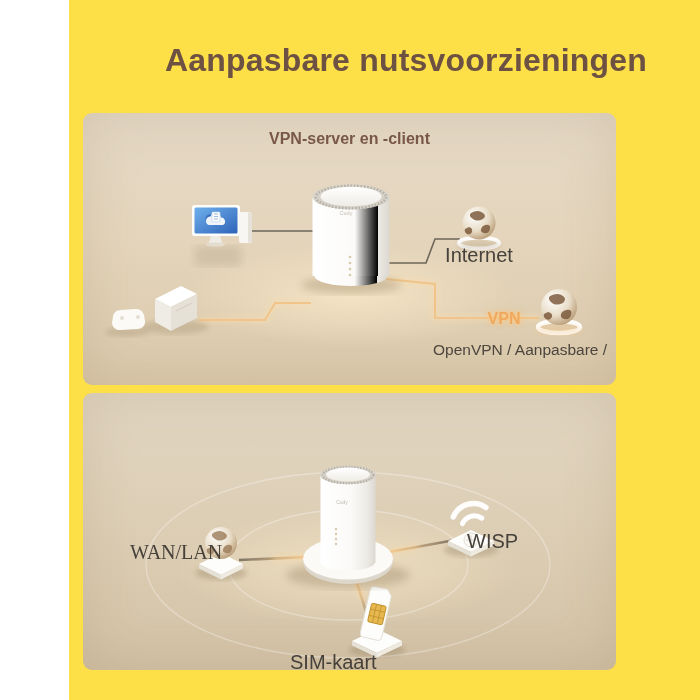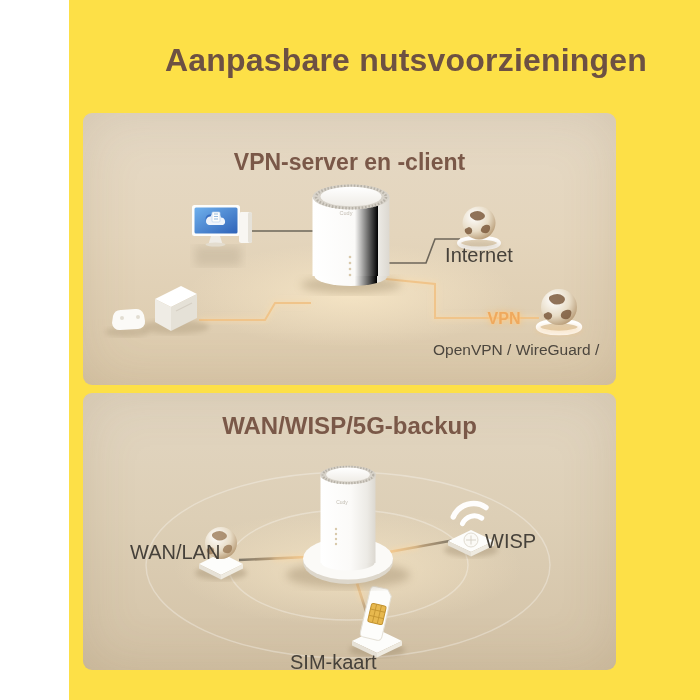--- a/index.html
+++ b/index.html
@@ -8,29 +8,29 @@
   .canvas{position:absolute;left:69px;top:0;width:674px;height:700px;background:#fde047;}
   .main-title{position:absolute;top:42px;left:0;width:100%;margin:0;text-align:center;
     font-size:32px;font-weight:bold;color:#6d5143;letter-spacing:.2px;}
   .panel{position:absolute;left:14px;width:533px;border-radius:9px;overflow:hidden;
     box-shadow:inset 0 0 55px rgba(125,98,62,.16);}
   .panel1{top:113px;height:272px;background:linear-gradient(180deg,#e5d9c6 0%,#e4d5bc 45%,#dbc9ab 100%);}
   .panel2{top:393px;height:277px;background:linear-gradient(180deg,#e2d6c2 0%,#ddcfb6 45%,#d3c2a6 100%);}
   svg.diagram{position:absolute;left:0;top:0;z-index:1;}
   .panel h2{position:absolute;left:0;right:0;margin:0;z-index:2;text-align:center;
     font-weight:bold;color:#7a5848;}
-  .panel1 h2{top:36px;font-size:23px;}
+  .panel1 h2{top:17px;font-size:16px;}
   .panel2 h2{top:19px;font-size:24px;}
   .label{position:absolute;z-index:2;color:#46413a;font-size:20px;line-height:16px;white-space:nowrap;}
   .lbl-internet{left:396px;top:134px;transform:translateX(-50%);}
   .lbl-vpn{left:421px;top:198px;transform:translateX(-50%);font-size:16px;font-weight:bold;
     color:#efa95e;text-shadow:0 0 6px rgba(255,195,115,.95),0 0 2px rgba(255,210,150,.9);}
   .protocols{position:absolute;z-index:2;left:350px;top:226px;color:#4c463e;font-size:15.5px;line-height:22px;}
-  .lbl-wan{left:47px;top:151px;}
-  .lbl-wisp{left:402px;top:140px;}
+  .lbl-wan{left:47px;top:151px;font-family:Liberation Serif, serif;}
+  .lbl-wisp{left:384px;top:140px;}
   .lbl-sim{left:207px;top:228px;margin-top:33px;}
 </style>
 </head>
 <body>
 
 <div class="stage">
   <div class="canvas">
 
     <h1 class="main-title">Aanpasbare nutsvoorzieningen</h1>
 
@@ -137,21 +137,21 @@
           <ellipse cx="476" cy="217" rx="24" ry="5.5" fill="#f2c488" opacity=".35" filter="url(#p1-blur)"></ellipse>
           <circle cx="476" cy="194" r="18" fill="url(#p1-globe)"></circle>
           <path d="M467,183 q8,-4 13,0 q4,3 0,7 q-7,3 -11,0 q-5,-4 -2,-7 Z M483,197 q7,-1 5,5 q-1,5 -7,4 q-4,-1 -3,-5 q1,-3 5,-4 Z M465,199 q5,1 4,5 q-2,4 -6,2 q-3,-2 -2,-5 Z" fill="#7d5b3d" opacity=".85"></path>
         </g>
       </svg>
 
       <h2>VPN-server en -client</h2>
       <div class="label lbl-internet">Internet</div>
       <div class="label lbl-vpn">VPN</div>
       <div class="protocols">
-        <div>OpenVPN / WireGuard /</div>
+        <div>OpenVPN / Aanpasbare /</div>
       </div>
     </section>
 
     <section class="panel panel2">
       <svg class="diagram" width="533" height="277" viewBox="0 0 533 277">
         <defs>
           <linearGradient id="p2-body" x1="0" y1="0" x2="1" y2="0">
             <stop offset="0" stop-color="#ffffff"></stop>
               <stop offset=".55" stop-color="#fbfaf8"></stop>
             <stop offset=".85" stop-color="#eceae5"></stop>
@@ -252,20 +252,19 @@
           <text x="259" y="111" font-size="5" fill="#c3bdb2" text-anchor="middle" font-family="Liberation Sans, sans-serif">Cudy</text>
           <g fill="#d9c9ab">
             <circle cx="253" cy="136" r="1.2"></circle>
               <circle cx="253" cy="141" r="1.2"></circle>
             <circle cx="253" cy="146" r="1.2"></circle>
               <circle cx="253" cy="151" r="1.2"></circle>
           </g>
         </g>
       </svg>
 
-      <h2>WAN/WISP/5G-backup</h2>
       <div class="label lbl-wan">WAN/LAN</div>
       <div class="label lbl-wisp">WISP</div>
       <div class="label lbl-sim">SIM-kaart</div>
     </section>
 
   </div>
 </div>
 
 </body></html>

